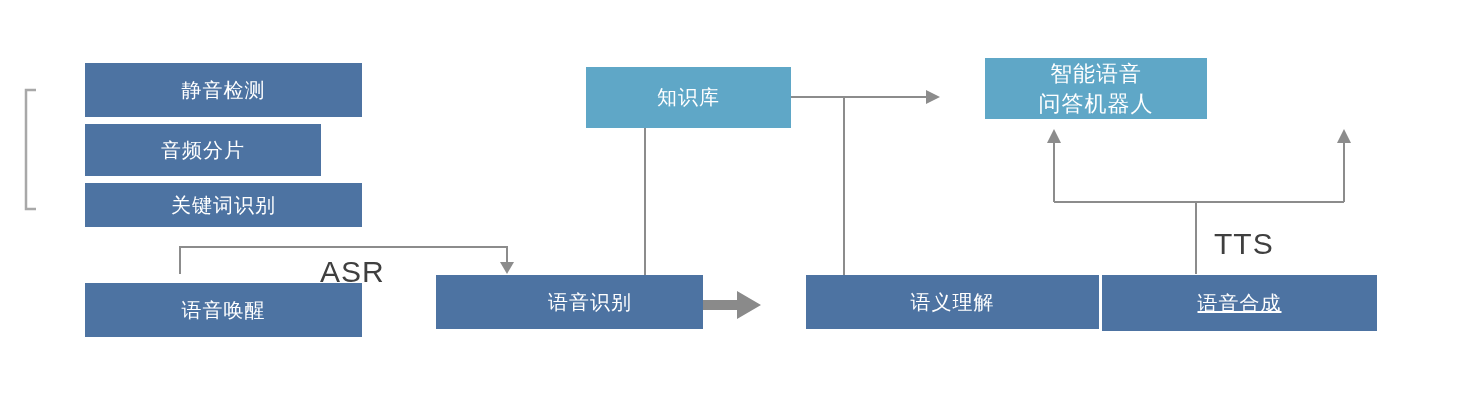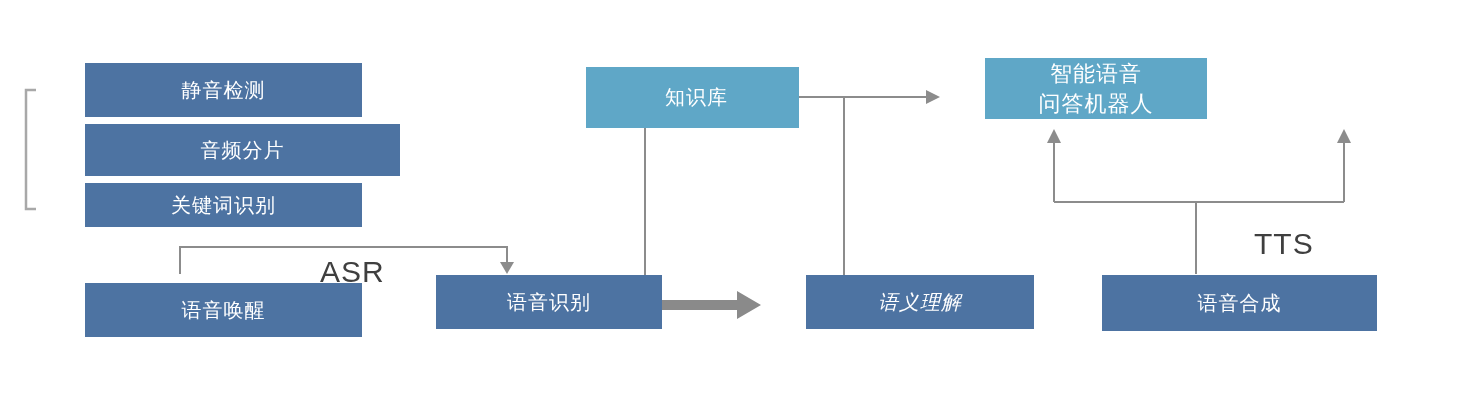--- a/index.html
+++ b/index.html
@@ -52,40 +52,40 @@
     text-align: center;
     white-space: pre-line;
     line-height: 1.35;
     margin-left: 44px;
   }
   .node.dark { background: var(--dark-box, #4d73a2); }
   .node.light { background: var(--light-box, #5fa7c7); }
 
   
   .n-silence   { left: 41px;  top: 63px;  width: 277px; height: 54px; }
-  .n-audio     { left: 41px;  top: 124px; width: 315px; height: 52px; }
+  .n-audio     { left: 41px;  top: 124px; width: 236px; height: 52px; }
   .n-keyword   { left: 41px;  top: 183px; width: 277px; height: 44px; }
   .n-wakeup    { left: 41px;  top: 283px; width: 277px; height: 54px; }
-  .n-recog     { left: 392px; top: 275px; width: 226px; height: 54px; }
-  .n-semantic  { left: 762px; top: 275px; width: 228px; height: 54px; font-style: italic; }
-  .n-synthesis { left: 1058px;top: 275px; width: 275px; height: 56px; }
+  .n-recog     { left: 392px; top: 275px; width: 226px; height: 54px; padding-left: 41px; }
+  .n-semantic  { left: 762px; top: 275px; width: 293px; height: 54px; }
+  .n-synthesis { left: 1058px;top: 275px; width: 275px; height: 56px; text-decoration: underline; }
 
   
-  .n-knowledge { left: 542px; top: 67px;  width: 205px; height: 61px; padding-left: 8px; }
+  .n-knowledge { left: 542px; top: 67px;  width: 205px; height: 61px; }
   .n-qa        { left: 941px; top: 58px;  width: 222px; height: 61px; font-size: 22px; }
   .n-broadcast { left: 1257px;top: 67px;  width: 178px; height: 61px; }
 
   .edge-label {
     position: absolute;
     color: var(--label-text, #3f3f3f);
     font-size: 30px;
     letter-spacing: 1px;
   }
   .l-asr { left: 320px;  top: 255px; }
-  .l-tts { left: 1254px; top: 227px; }
+  .l-tts { left: 1214px; top: 227px; }
 </style>
 </head>
 <body>
 
 <div class="canvas">
 
   <svg class="connector-layer" viewBox="0 0 1471 400" xmlns="http://www.w3.org/2000/svg">
 
     <path class="bracket-line" d="M36,90 H26 V209 H36"></path>
 

